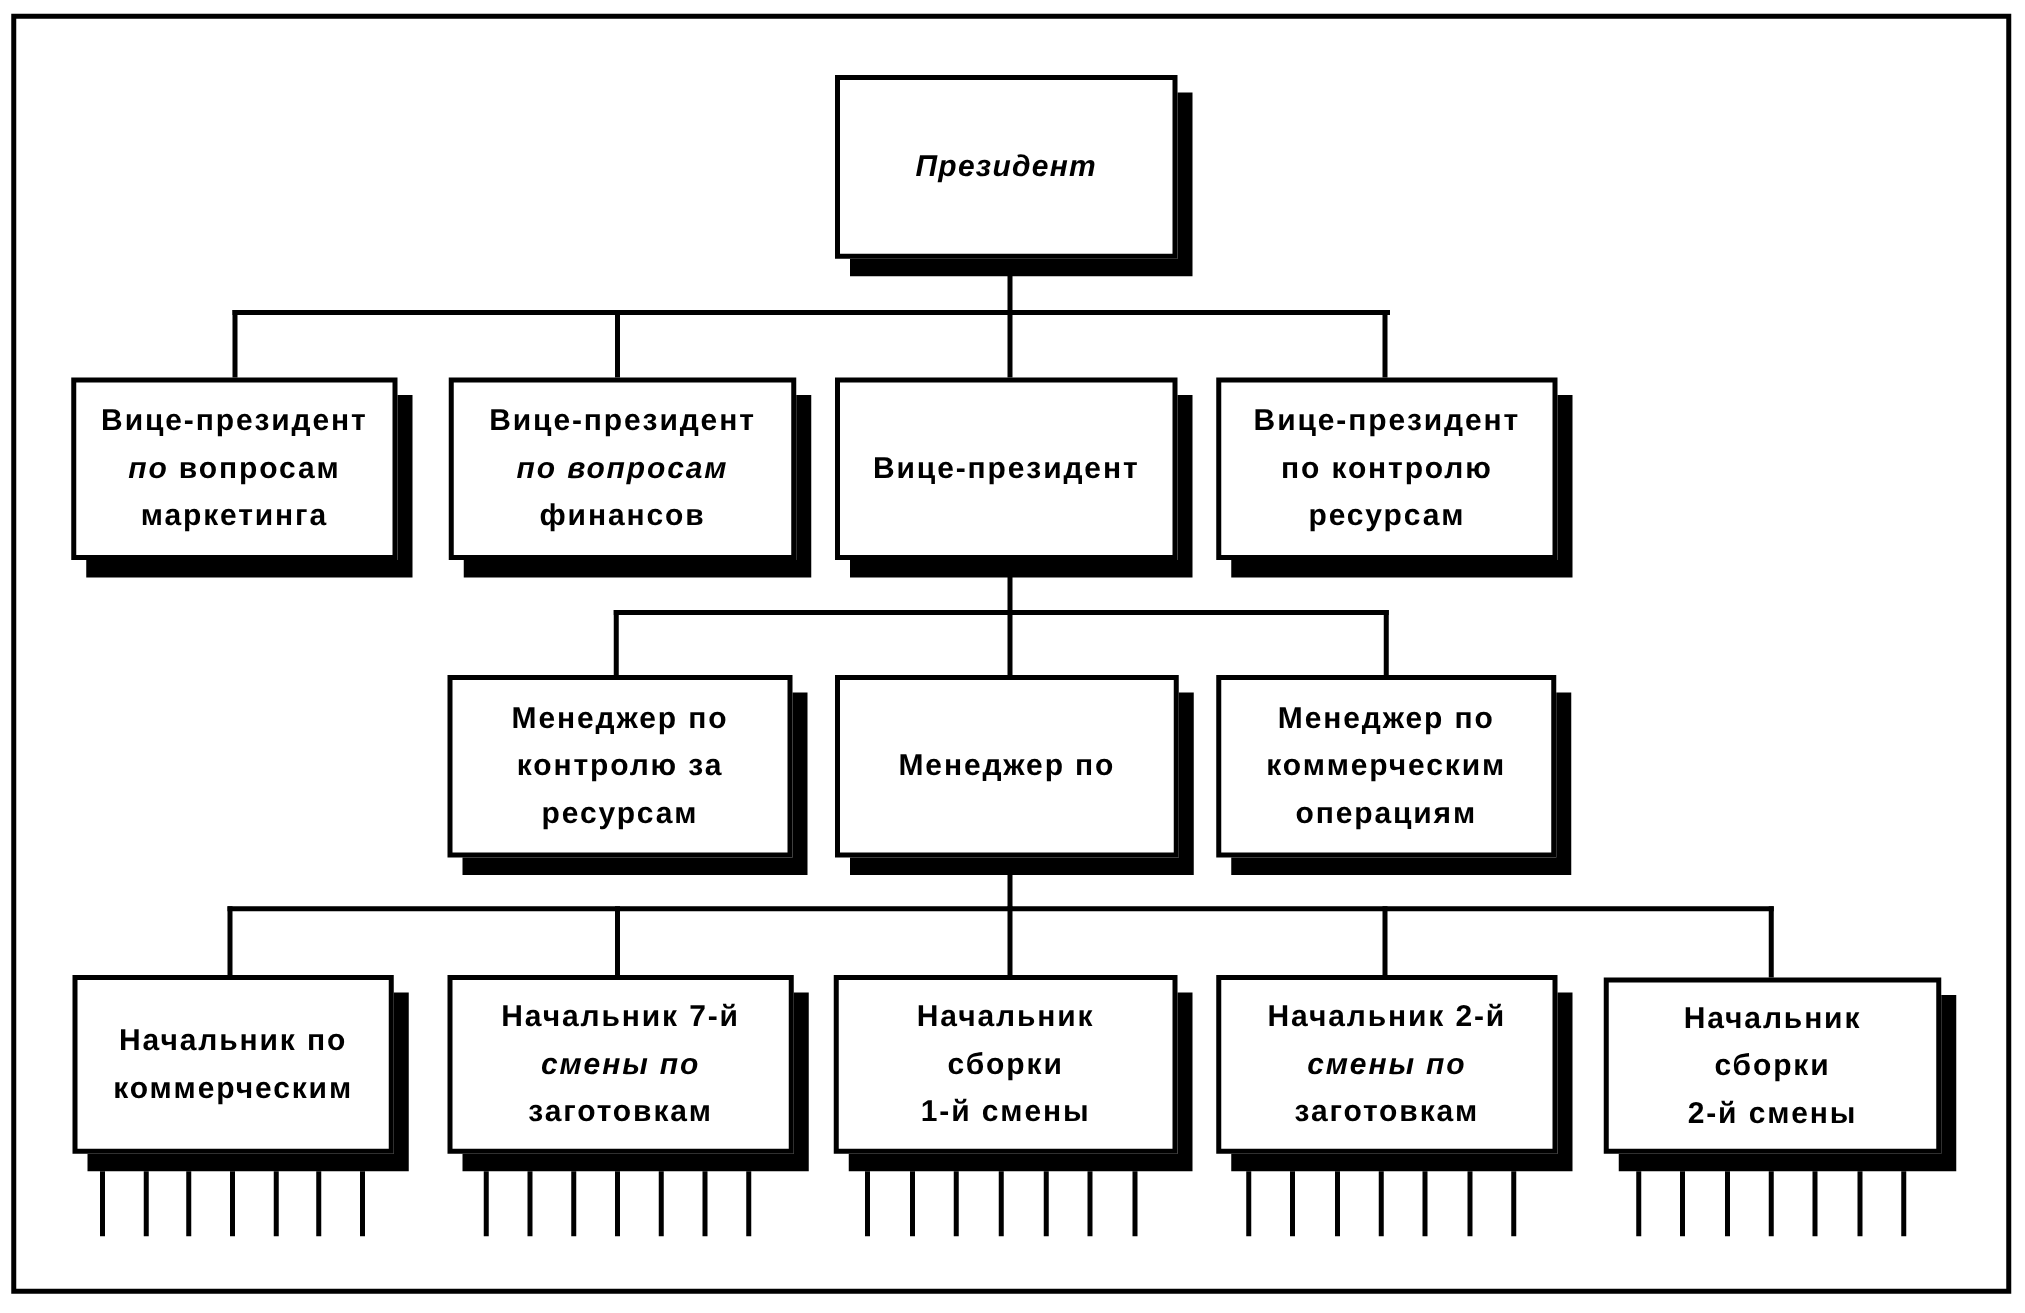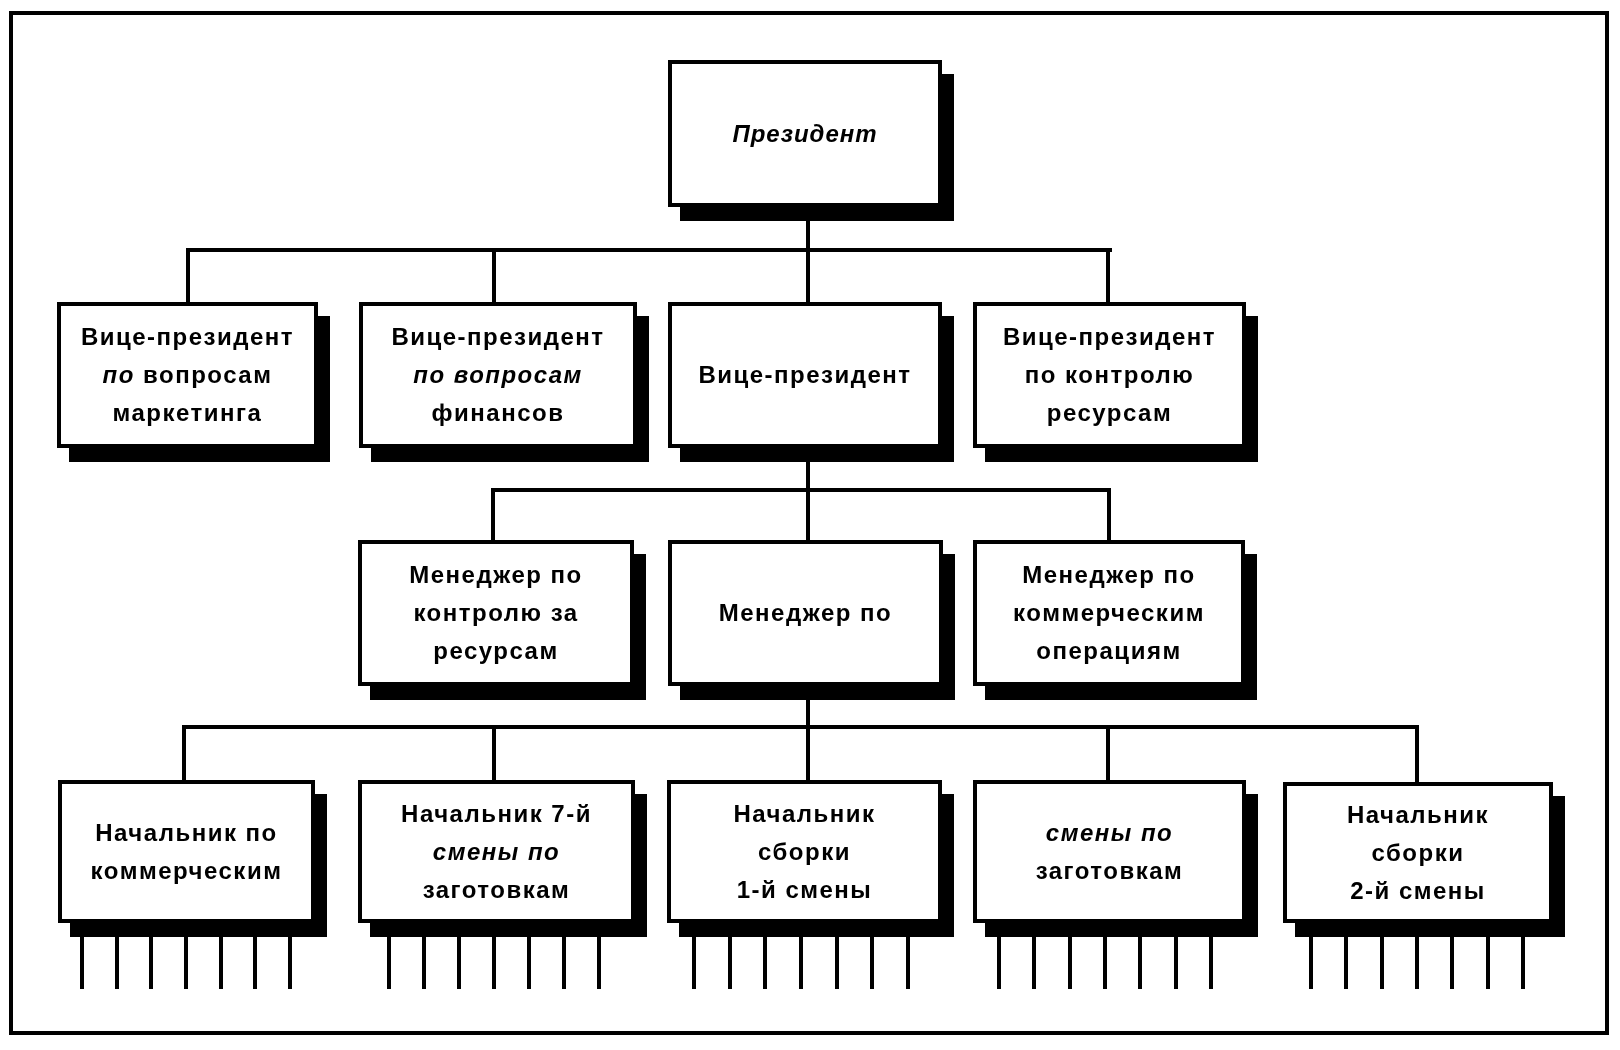--- a/index.html
+++ b/index.html
@@ -90,20 +90,21 @@
     <span class="ln">Начальник 7-й</span>
     <span class="ln it">смены по</span>
     <span class="ln">заготовкам</span>
   </div>
 <div class="box" style="left:667px;top:780px;width:275px;height:143px;">
     <span class="ln">Начальник</span>
     <span class="ln">сборки</span>
     <span class="ln">1-й смены</span>
   </div>
 <div class="box" style="left:973px;top:780px;width:273px;height:143px;">
+    <span class="ln">Начальник 2-й</span>
     <span class="ln it">смены по</span>
     <span class="ln">заготовкам</span>
   </div>
 <div class="box" style="left:1283px;top:782px;width:270px;height:141px;">
     <span class="ln">Начальник</span>
     <span class="ln">сборки</span>
     <span class="ln">2-й смены</span>
   </div>
 
 <div id="legs">

